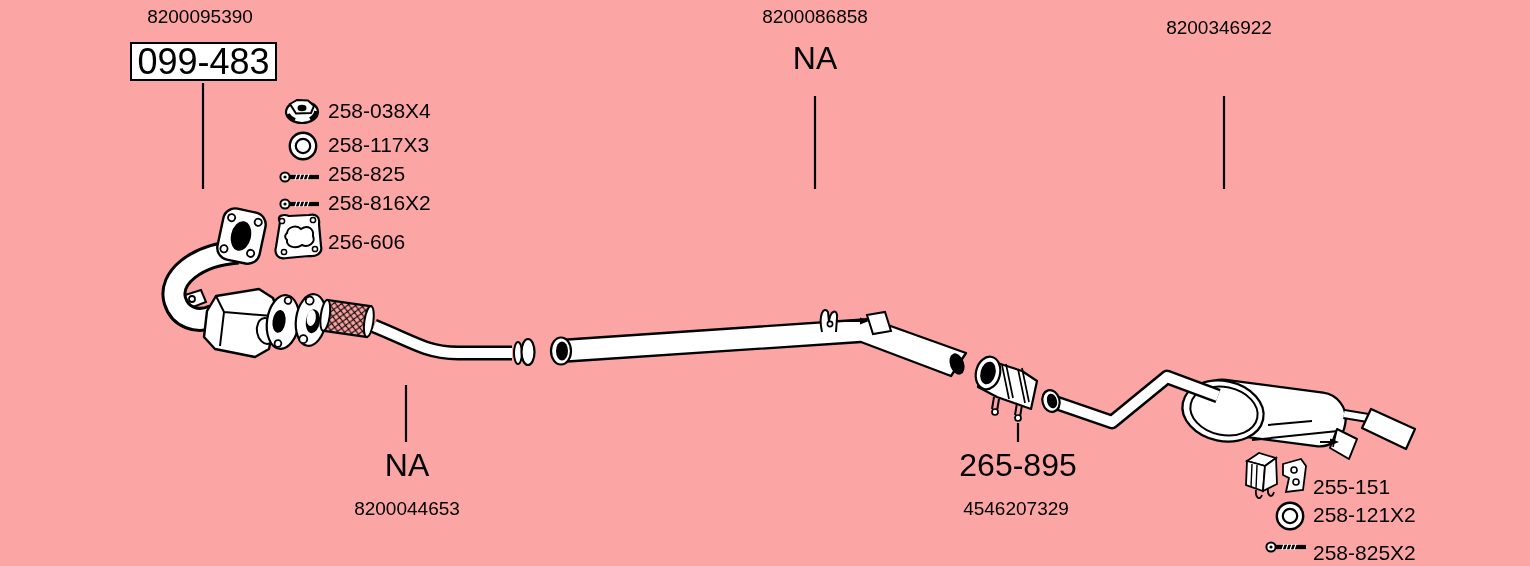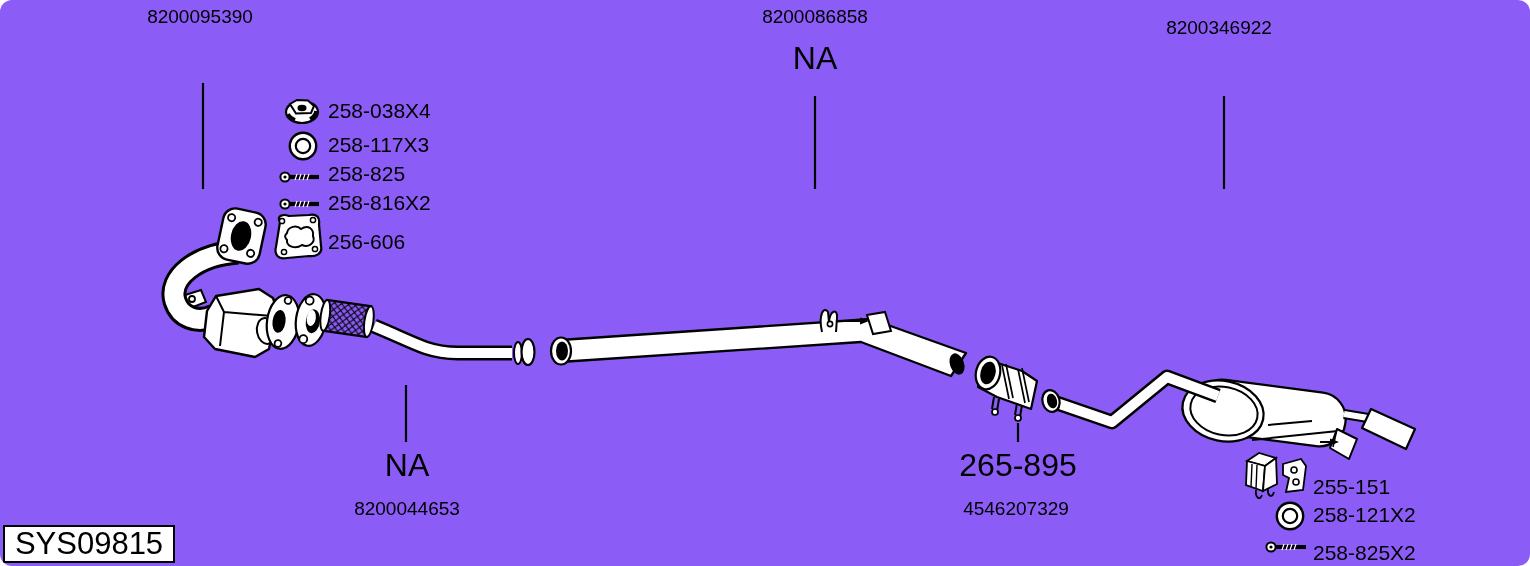--- a/index.html
+++ b/index.html
@@ -1,18 +1,18 @@
 <!DOCTYPE html>
 <html><head>
 <meta charset="utf-8">
 <style>
   html,body{margin:0;padding:0;background:#fff;}
   .stage{
-    position:relative;width:1530px;height:566px;background:#8b5cf6;
-    font-family:"Liberation Sans", sans-serif;color:#000;overflow:hidden;border-radius:12px;
+    position:relative;width:1530px;height:566px;background:#fca5a5;
+    font-family:"Liberation Sans", sans-serif;color:#000;overflow:hidden;
   }
   .stage svg{position:absolute;left:0;top:0;}
   .lbl{position:absolute;white-space:nowrap;line-height:1.05;}
   .c{transform:translateX(-50%);}
   .ref{font-size:19px;}
   .big{font-size:32px;}
   .row{font-size:21px;}
   .pbox{
     position:absolute;border:2px solid #000;display:flex;
     align-items:center;justify-content:center;background:#fff;
@@ -176,20 +176,21 @@
     </g>
     <g>
       <circle cx="1271" cy="547" r="4.6" fill="#fff" stroke="#000" stroke-width="2"></circle>
       <circle cx="1271" cy="547" r="1.6" fill="#000"></circle>
       <line x1="1276" y1="547" x2="1306" y2="547" stroke="#000" stroke-width="4.2"></line>
       <path d="M1284 544 L1282 550 M1288 544 L1286 550 M1292 544 L1290 550 M1296 544 L1294 550" stroke="#fff" stroke-width="1.2"></path>
     </g>
   </svg>
 
   <div class="lbl ref c" style="left:200px;top:7px;">8200095390</div>
+  <div class="pbox" style="left:130px;top:42px;width:143px;height:35px;font-size:36px;">099-483</div>
 
   <div class="lbl ref c" style="left:815px;top:7px;">8200086858</div>
   <div class="lbl big c" style="left:815px;top:42px;">NA</div>
 
   <div class="lbl ref c" style="left:1219px;top:18px;">8200346922</div>
 
   <div class="lbl big c" style="left:407px;top:449px;">NA</div>
   <div class="lbl ref c" style="left:407px;top:499px;">8200044653</div>
 
   <div class="lbl big c" style="left:1018px;top:449px;">265-895</div>
@@ -198,15 +199,14 @@
   <div class="lbl row" style="left:328px;top:100px;">258-038X4</div>
   <div class="lbl row" style="left:328px;top:134px;">258-117X3</div>
   <div class="lbl row" style="left:328px;top:163px;">258-825</div>
   <div class="lbl row" style="left:328px;top:192px;">258-816X2</div>
   <div class="lbl row" style="left:328px;top:231px;">256-606</div>
 
   <div class="lbl row" style="left:1313px;top:476px;">255-151</div>
   <div class="lbl row" style="left:1313px;top:504px;">258-121X2</div>
   <div class="lbl row" style="left:1313px;top:532px;margin-top:10px;">258-825X2</div>
 
-  <div class="pbox" style="left:3px;top:525px;width:168px;height:34px;font-size:31px;">SYS09815</div>
 
 </div>
 
 </body></html>

